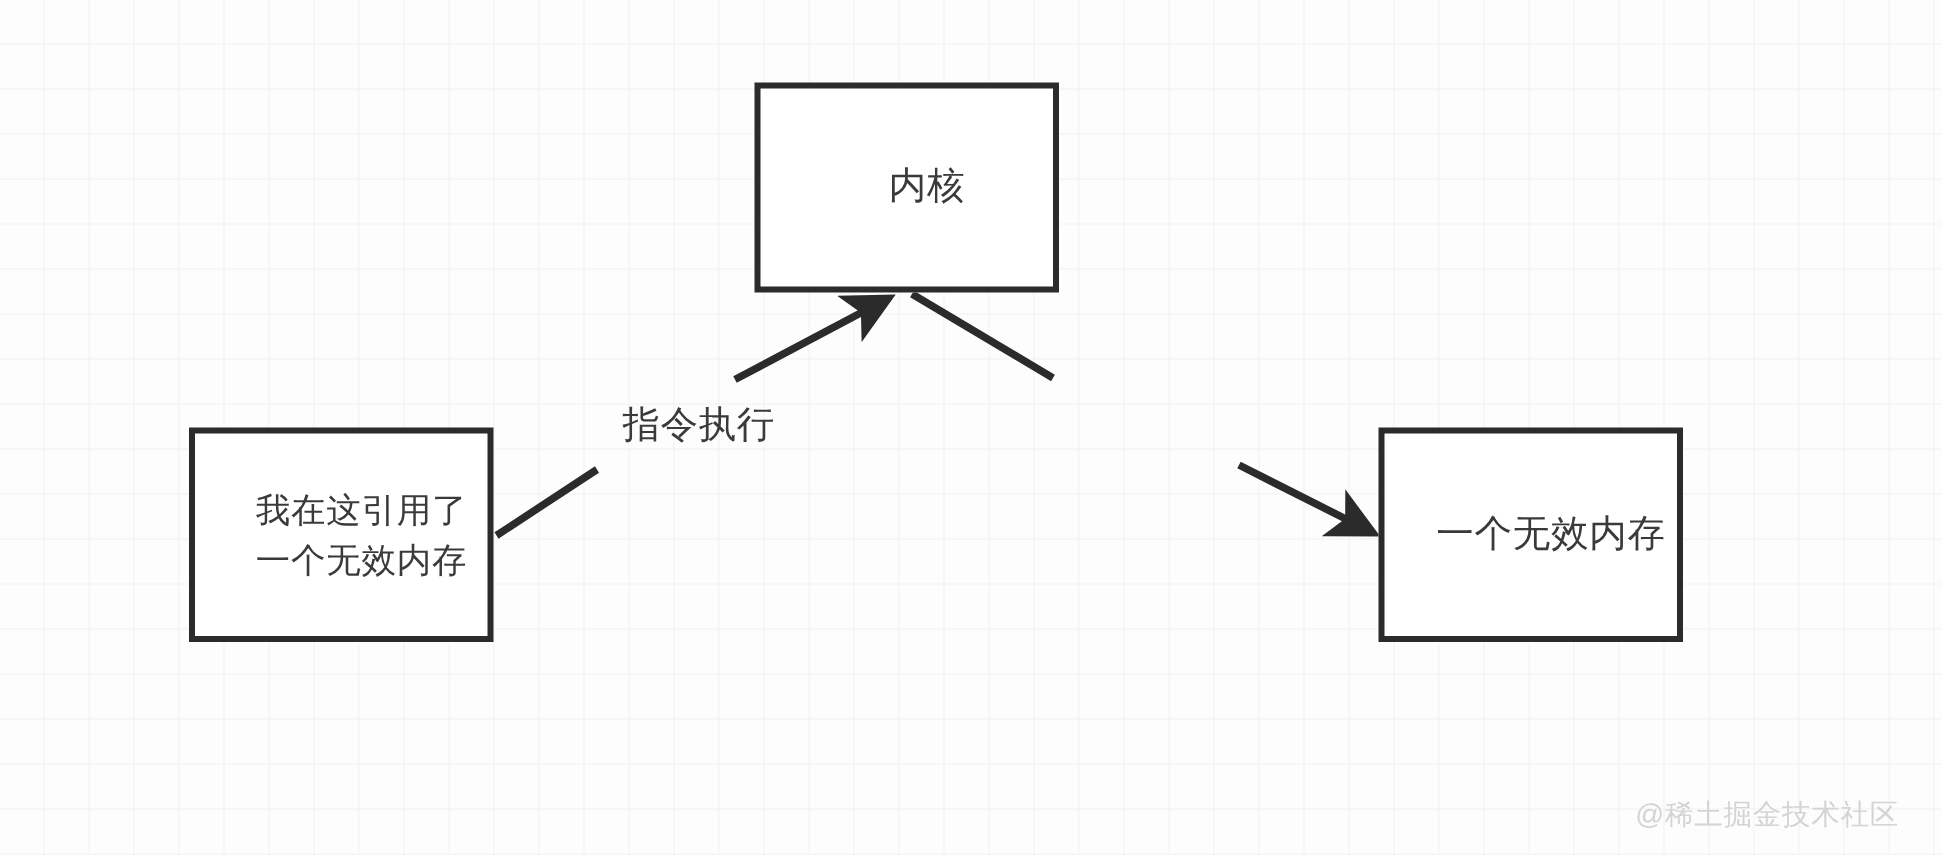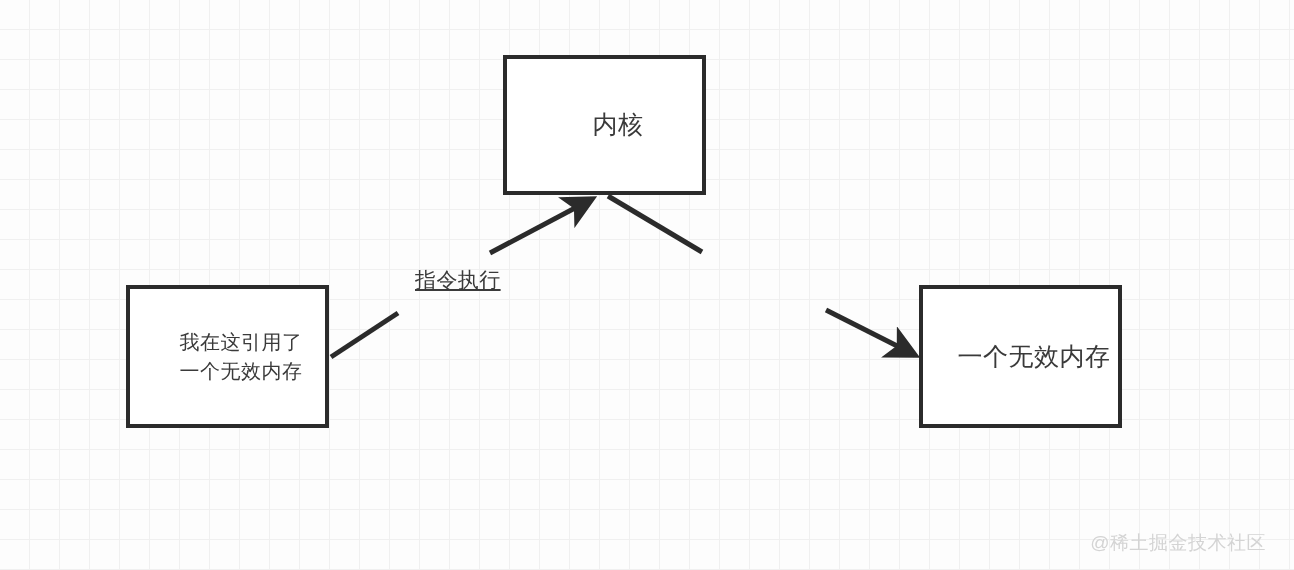--- a/index.html
+++ b/index.html
@@ -52,39 +52,38 @@
     top: 55px;
     width: 203px;
     height: 140px;
   }
 
   #node-invalid-memory {
     left: 126px;
     top: 285px;
     width: 203px;
     height: 143px;
-    font-size: 20px;
+    font-size: 23px;
   }
 
   #node-exception-handler {
     left: 919px;
     top: 285px;
     width: 203px;
     height: 143px;
   }
 
   .edge-label {
     position: absolute;
     color: #3a3a3a;
-    font-size: 21px;
+    font-size: 25px;
     letter-spacing: 0.4px;
     white-space: nowrap;
     background: transparent;
     padding: 0 6px;
-    text-decoration: underline;
   }
 
   #edge-label-instruction {
     left: 409px;
     top: 266px;
   }
 
   #edge-label-sigsegv {
     left: 702px;
     top: 266px;

